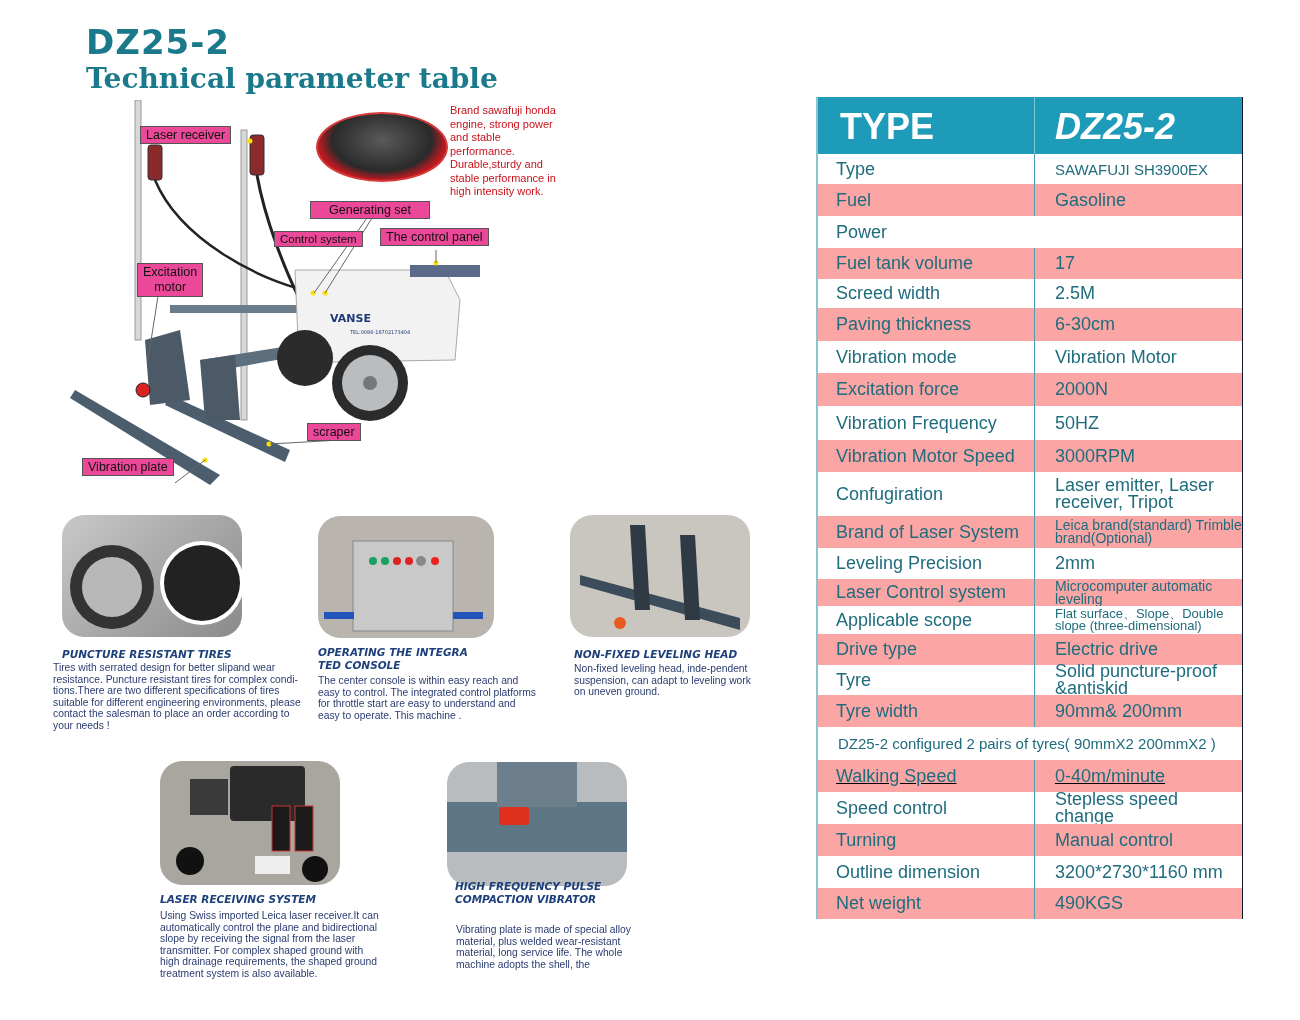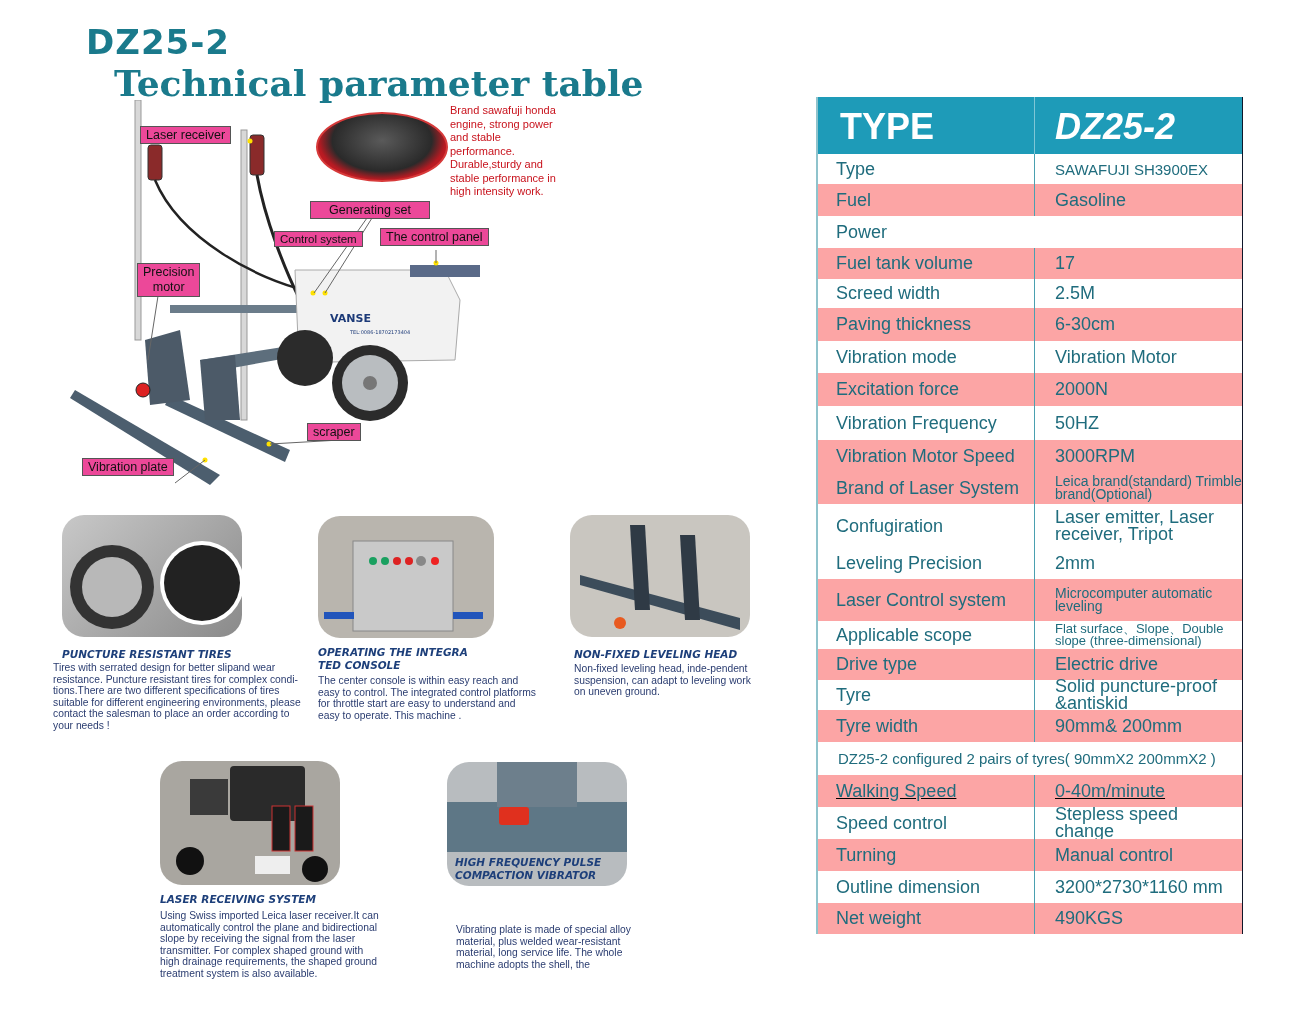--- a/index.html
+++ b/index.html
@@ -1,21 +1,21 @@
 <!DOCTYPE html>
 <html><head>
 <meta charset="utf-8">
 <style>
   html, body { margin:0; padding:0; background:#ffffff; }
   body { width:1300px; height:1020px; position:relative; overflow:hidden; font-family:"Liberation Sans", sans-serif; }
   .abs { position:absolute; }
 
   
   .title-model { left:86px; top:22px; font-family:"DejaVu Sans", sans-serif; font-weight:bold; font-size:34px; color:#1a7a8c; letter-spacing:1px; }
-  .title-sub { left:86px; top:62px; font-family:"DejaVu Serif", serif; font-weight:bold; font-size:36px; color:#1a7a8c;margin-left:28px; }
+  .title-sub { left:86px; top:62px; font-family:"DejaVu Serif", serif; font-weight:bold; font-size:28px; color:#1a7a8c; }
 
   
   .machine { left:60px; top:100px; width:440px; height:410px; }
   .callout { position:absolute; background:#ec4899; border:1px solid #555; font-size:12.5px; color:#111; padding:1px 5px; white-space:nowrap; }
   .engine-note { left:450px; top:104px; width:110px; font-size:11px; line-height:13.5px; color:#c8121c; }
   .engine-bubble { left:316px; top:112px; width:128px; height:66px; border-radius:50%; background:radial-gradient(ellipse at 50% 40%, #5a5a5a 0%, #2a2a2a 55%, #b81a22 70%, #d62a2a 100%); border:2px solid #d73a3a; }
 
   
   .photo { position:absolute; border-radius:22px; overflow:hidden; }
   .feat-title { position:absolute; font-family:"DejaVu Sans", sans-serif; font-weight:bold; font-style:italic; font-size:10.5px; color:#1d3f7a; line-height:13px; }
@@ -87,21 +87,21 @@
     <line x1="376" y1="150" x2="376" y2="163" stroke="#666" stroke-width="1"></line>
     <line x1="210" y1="344" x2="280" y2="340" stroke="#666" stroke-width="1"></line>
     <line x1="145" y1="360" x2="115" y2="383" stroke="#666" stroke-width="1"></line>
     <line x1="98" y1="196" x2="88" y2="260" stroke="#666" stroke-width="1"></line>
   </svg>
   <div class="callout" style="left:80px;top:26px;">Laser receiver</div>
   <div class="callout" style="left:250px;top:101px;padding:1px 18px;">Generating set</div>
   <div class="callout" style="left:214px;top:131px;font-size:11.5px;">Control system</div>
   <div class="callout" style="left:320px;top:128px;">The control panel</div>
   <div class="callout" style="left:77px;top:163px;text-align:center;line-height:15px;">
-    <div>Precision</div>
+    <div>Excitation</div>
     <div>motor</div>
   </div>
   <div class="callout" style="left:247px;top:323px;">scraper</div>
   <div class="callout" style="left:22px;top:358px;">Vibration plate</div>
 </div>
 
 <div class="abs engine-bubble"></div>
 <div class="abs engine-note">Brand sawafuji honda engine, strong power and stable performance. Durable,sturdy and stable performance in high intensity work.</div>
 
 <div class="photo" style="left:62px;top:515px;width:180px;height:122px;background:linear-gradient(135deg,#c8c8c8,#8a8a8a);">
@@ -158,21 +158,21 @@
   <svg width="180" height="124">
     <rect x="0" y="40" width="180" height="50" fill="#5e7786"></rect>
     <rect x="50" y="0" width="80" height="45" fill="#6d7f8c"></rect>
     <rect x="52" y="45" width="30" height="18" rx="3" fill="#e0301e"></rect>
   </svg>
 </div>
 
 <div class="feat-title" style="left:160px;top:893px;">LASER RECEIVING SYSTEM</div>
 <div class="feat-text" style="left:160px;top:910px;width:225px;">Using Swiss imported Leica laser receiver.It can automatically control the plane and bidirectional slope by receiving the signal from the laser transmitter. For complex shaped ground with high drainage requirements, the shaped ground treatment system is also available.</div>
 
-<div class="feat-title" style="left:455px;top:856px;width:170px;">HIGH FREQUENCY PULSE COMPACTION VIBRATOR</div>
+<div class="feat-title" style="left:455px;top:880px;width:170px;">HIGH FREQUENCY PULSE COMPACTION VIBRATOR</div>
 <div class="feat-text" style="left:456px;top:924px;width:200px;">Vibrating plate is made of special alloy material, plus welded wear-resistant material, long service life. The whole machine adopts the shell, the</div>
 
 <div class="abs spec">
   <div class="spec-head">
     <div class="c1">TYPE</div>
     <div class="c2">DZ25-2</div>
   </div>
 
   <div class="row w" style="height:30px;">
       <div class="k">Type</div>
@@ -206,33 +206,33 @@
       <div class="v">2000N</div>
     </div>
   <div class="row w" style="height:34px;">
       <div class="k">Vibration Frequency</div>
       <div class="v">50HZ</div>
     </div>
   <div class="row g" style="height:32px;">
       <div class="k">Vibration Motor Speed</div>
       <div class="v">3000RPM</div>
     </div>
-  <div class="row g" style="height:32px;">
-      <div class="k">Brand of Laser System</div>
-      <div class="v sm">Leica brand(standard) Trimble brand(Optional)</div>
-    </div>
   <div class="row w" style="height:44px;">
       <div class="k">Confugiration</div>
       <div class="v">Laser emitter, Laser receiver, Tripot</div>
     </div>
+  <div class="row g" style="height:32px;">
+      <div class="k">Brand of Laser System</div>
+      <div class="v sm">Leica brand(standard) Trimble brand(Optional)</div>
+    </div>
   <div class="row w" style="height:31px;">
       <div class="k">Leveling Precision</div>
       <div class="v">2mm</div>
     </div>
-  <div class="row g" style="height:42px;">
+  <div class="row g" style="height:27px;">
       <div class="k">Laser Control system</div>
       <div class="v sm">Microcomputer automatic leveling</div>
     </div>
   <div class="row w" style="height:28px;">
       <div class="k">Applicable scope</div>
       <div class="v xs" style="padding-left:20px;">Flat surface、Slope、Double slope (three-dimensional)</div>
     </div>
   <div class="row g" style="height:31px;">
       <div class="k">Drive type</div>
       <div class="v">Electric drive</div>

